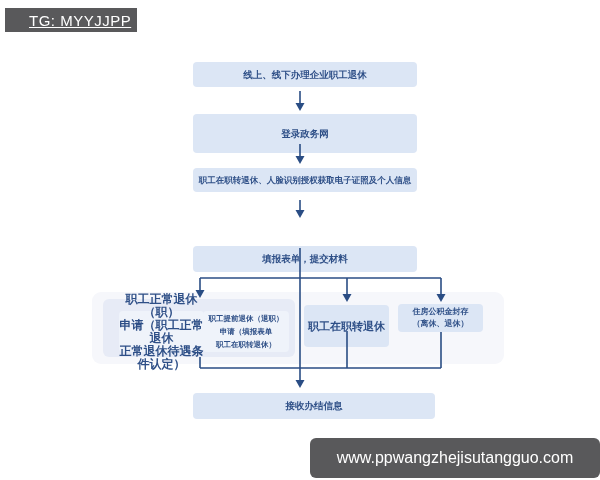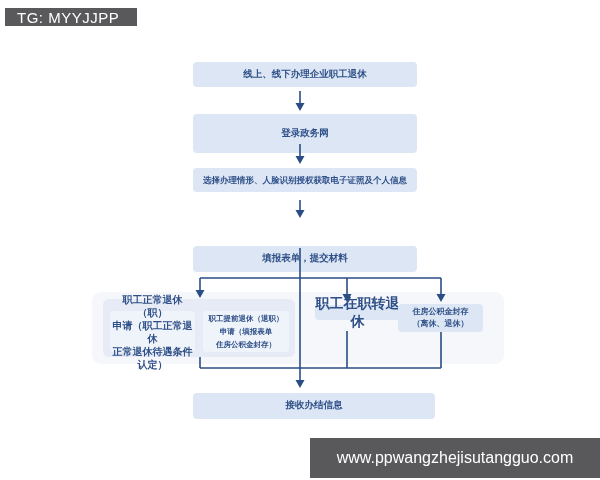--- a/index.html
+++ b/index.html
@@ -15,44 +15,44 @@
   
   .badge {
     position: absolute;
     background: #59595b;
     color: #ffffff;
     display: flex;
     align-items: center;
     font-family: "Liberation Sans", sans-serif;
   }
   .badge.top {
-    left: 5px; top: 8px; width: 132px; height: 18px;
-    font-size: 15px; letter-spacing: 0.5px; padding-left: 12px;
+    left: 5px; top: 8px; width: 132px; height: 24px;
+    font-size: 15px; letter-spacing: 0.5px; padding-left: 24px;
     box-sizing: border-box;
+    text-decoration: underline;
   }
   .badge.bottom {
     left: 310px; top: 438px; width: 290px; height: 40px;
-    font-size: 16px; justify-content: center;
+    font-size: 16px; justify-content: center; border-radius: 6px;
   }
 
   
   .flow-box {
     position: absolute;
     background: #dce6f5;
     border-radius: 4px;
     color: #2e4f87;
     font-weight: 600;
     display: flex;
     align-items: center;
     justify-content: center;
     text-align: center;
     font-size: 9.5px;
     line-height: 1.2;
     box-sizing: border-box;
-    font-family: Liberation Serif, serif;
   }
   .box-a { left: 193px; top: 62px;  width: 224px; height: 25px; }
   .box-b { left: 193px; top: 114px; width: 224px; height: 39px; }
   .box-c { left: 193px; top: 168px; width: 224px; height: 24px; font-size: 8.5px; }
   .box-d { left: 193px; top: 222px; width: 224px; height: 26px; margin-top: 24px; }
   .box-e { left: 193px; top: 393px; width: 242px; height: 26px; }
 
   
   .panel {
     position: absolute;
@@ -73,60 +73,60 @@
     font-weight: 600;
     display: flex;
     flex-direction: column;
     align-items: center;
     justify-content: center;
     text-align: center;
     box-sizing: border-box;
   }
   .sub-light { background: #eff3fa; }
   .sub-blue  { background: #dce6f5; }
-  .box-1 { left: 110px; top: 311px; width: 85px; height: 41px; font-size: 10px; line-height: 13px; align-items: flex-end; }
+  .box-1 { left: 119px; top: 311px; width: 85px; height: 41px; font-size: 12px; line-height: 13px; align-items: flex-end; }
   .box-2 { left: 203px; top: 311px; width: 86px; height: 41px; font-size: 7.5px; line-height: 13px; }
-  .box-3 { left: 315px; top: 305px; width: 85px; height: 15px; font-size: 14px; }
+  .box-3 { left: 304px; top: 305px; width: 85px; height: 42px; font-size: 11px; }
   .box-4 { left: 398px; top: 304px; width: 85px; height: 28px; font-size: 8px;  line-height: 12px; }
 
   .connectors {
     position: absolute;
     left: 0; top: 0;
     pointer-events: none;
     z-index: 5;
   }
 </style>
 </head>
 <body>
 
 <div class="canvas">
 
   <div class="badge top">TG: MYYJJPP</div>
 
   <div class="flow-box box-a">线上、线下办理企业职工退休</div>
 
   <div class="flow-box box-b">登录政务网</div>
 
-  <div class="flow-box box-c">选择办理情形、人脸识别授权获取电子证照及个人信息</div>
+  <div class="flow-box box-c">职工在职转退休、人脸识别授权获取电子证照及个人信息</div>
 
   <div class="flow-box box-d">填报表单，提交材料</div>
 
   <div class="panel"></div>
   <div class="group"></div>
 
   <div class="sub-box sub-light box-1">
     <span>职工正常退休（职）</span>
     <span>申请（职工正常退休</span>
     <span>正常退休待遇条件认定）</span>
   </div>
 
   <div class="sub-box sub-light box-2">
     <span>职工提前退休（退职）</span>
     <span>申请（填报表单</span>
-    <span>住房公积金封存）</span>
+    <span>职工在职转退休）</span>
   </div>
 
   <div class="sub-box sub-blue box-3">
     <span>职工在职转退休</span>
   </div>
 
   <div class="sub-box sub-blue box-4">
     <span>住房公积金封存</span>
     <span>（离休、退休）</span>
   </div>

